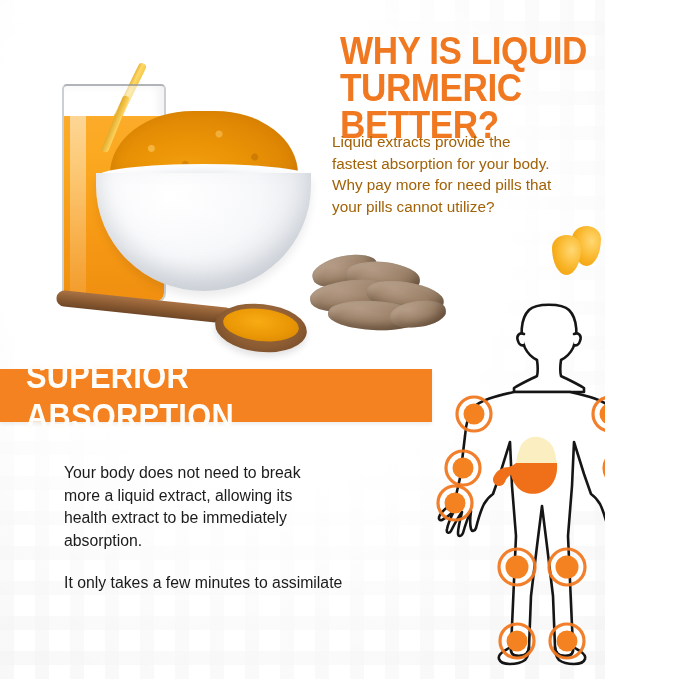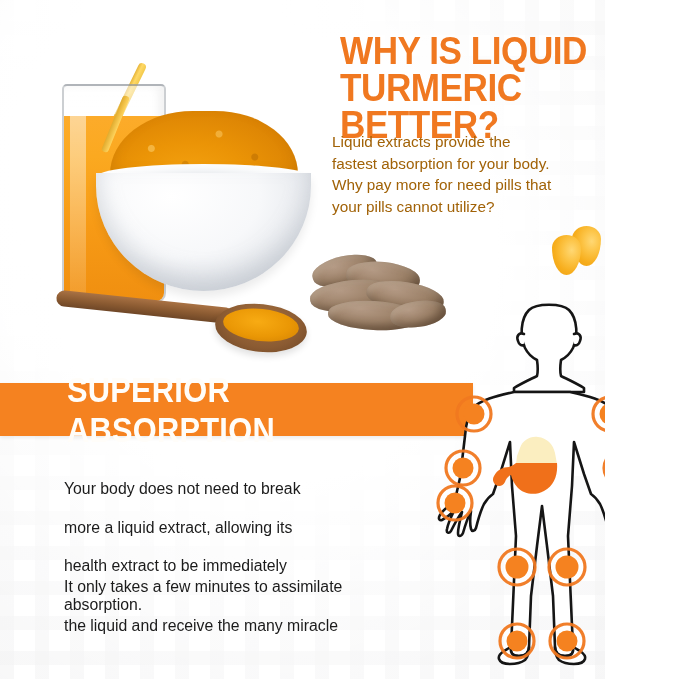--- a/index.html
+++ b/index.html
@@ -148,41 +148,40 @@
   .drop{
     position:absolute;width:29px;height:40px;
     background:radial-gradient(ellipse at 32% 62%, #ffd874 0%, #fcc344 32%, #f7ae1d 62%, #eb9c10 100%);
     border-radius:50% 50% 50% 50% / 68% 68% 32% 32%;
   }
   .drop.a{left:0;top:13px;transform:rotate(180deg);}
   .drop.b{left:20px;top:4px;transform:rotate(180deg);}
 
   
   .banner{
-    position:absolute;left:0;top:383px;width:432px;height:53px;
+    position:absolute;left:0;top:369px;width:432px;height:53px;
     background:#F58220;
     display:flex;align-items:center;justify-content:center;
     box-shadow:0 2px 4px rgba(0,0,0,.08);
-    padding-left:41px;
   }
   .banner-text{
     color:#fffdf9;
     font-family:"Liberation Sans Narrow","Liberation Sans", sans-serif;
     font-weight:700;font-size:35px;letter-spacing:.3px;
     transform:scaleX(.88);text-transform:uppercase;
     padding-right:8px;
   }
 
   
   .para{
     position:absolute;color:#1b1b1b;font-size:15.8px;line-height:22.6px;font-weight:400;
   }
-  .para .l{display:block;white-space:nowrap;margin-top:16px;}
+  .para .l{display:block;white-space:nowrap;}
   .para-1{left:64px;top:462px;width:370px;}
-  .para-2{left:64px;top:560px;width:390px;}
+  .para-2{left:64px;top:572px;width:390px;}
 
   
   .figure{position:absolute;left:424px;top:296px;width:250px;height:375px;}
   .figure svg{display:block;width:250px;height:375px;}
   .joint-ring{fill:none;stroke:#F07820;stroke-width:3.2;opacity:.95;}
   .joint-dot{fill:#F58220;}
   .body-outline{fill:#ffffff;stroke:#151515;stroke-width:2.6;stroke-linejoin:round;stroke-linecap:round;}
   .stomach-top{fill:#fbeec0;}
   .stomach-bot{fill:#F0701A;}
 </style>
@@ -238,21 +237,20 @@
 
   <div class="para para-1">
     <span class="l">Your body does not need to break</span>
     <span class="l">more a liquid extract, allowing its</span>
     <span class="l">health extract to be immediately</span>
     <span class="l">absorption.</span>
   </div>
 
   <div class="para para-2">
     <span class="l">It only takes a few minutes to assimilate</span>
-    <span class="l">the liquid and receive the many miracle</span>
   </div>
 
   <div class="figure">
     <svg viewBox="0 0 250 375" xmlns="http://www.w3.org/2000/svg">
 
       <path class="body-outline" d="M105 14 C112 7 138 7 145 14 C154 23 154 42 149 52 C146 58 141 62 137 64
            C136 71 136 76 137 80 C143 83 152 87 160 92
            L160 96 L90 96 L90 92 C98 87 107 83 113 80
            C114 76 114 71 113 64 C109 62 104 58 101 52 C96 42 96 23 105 14 Z"></path>
 

